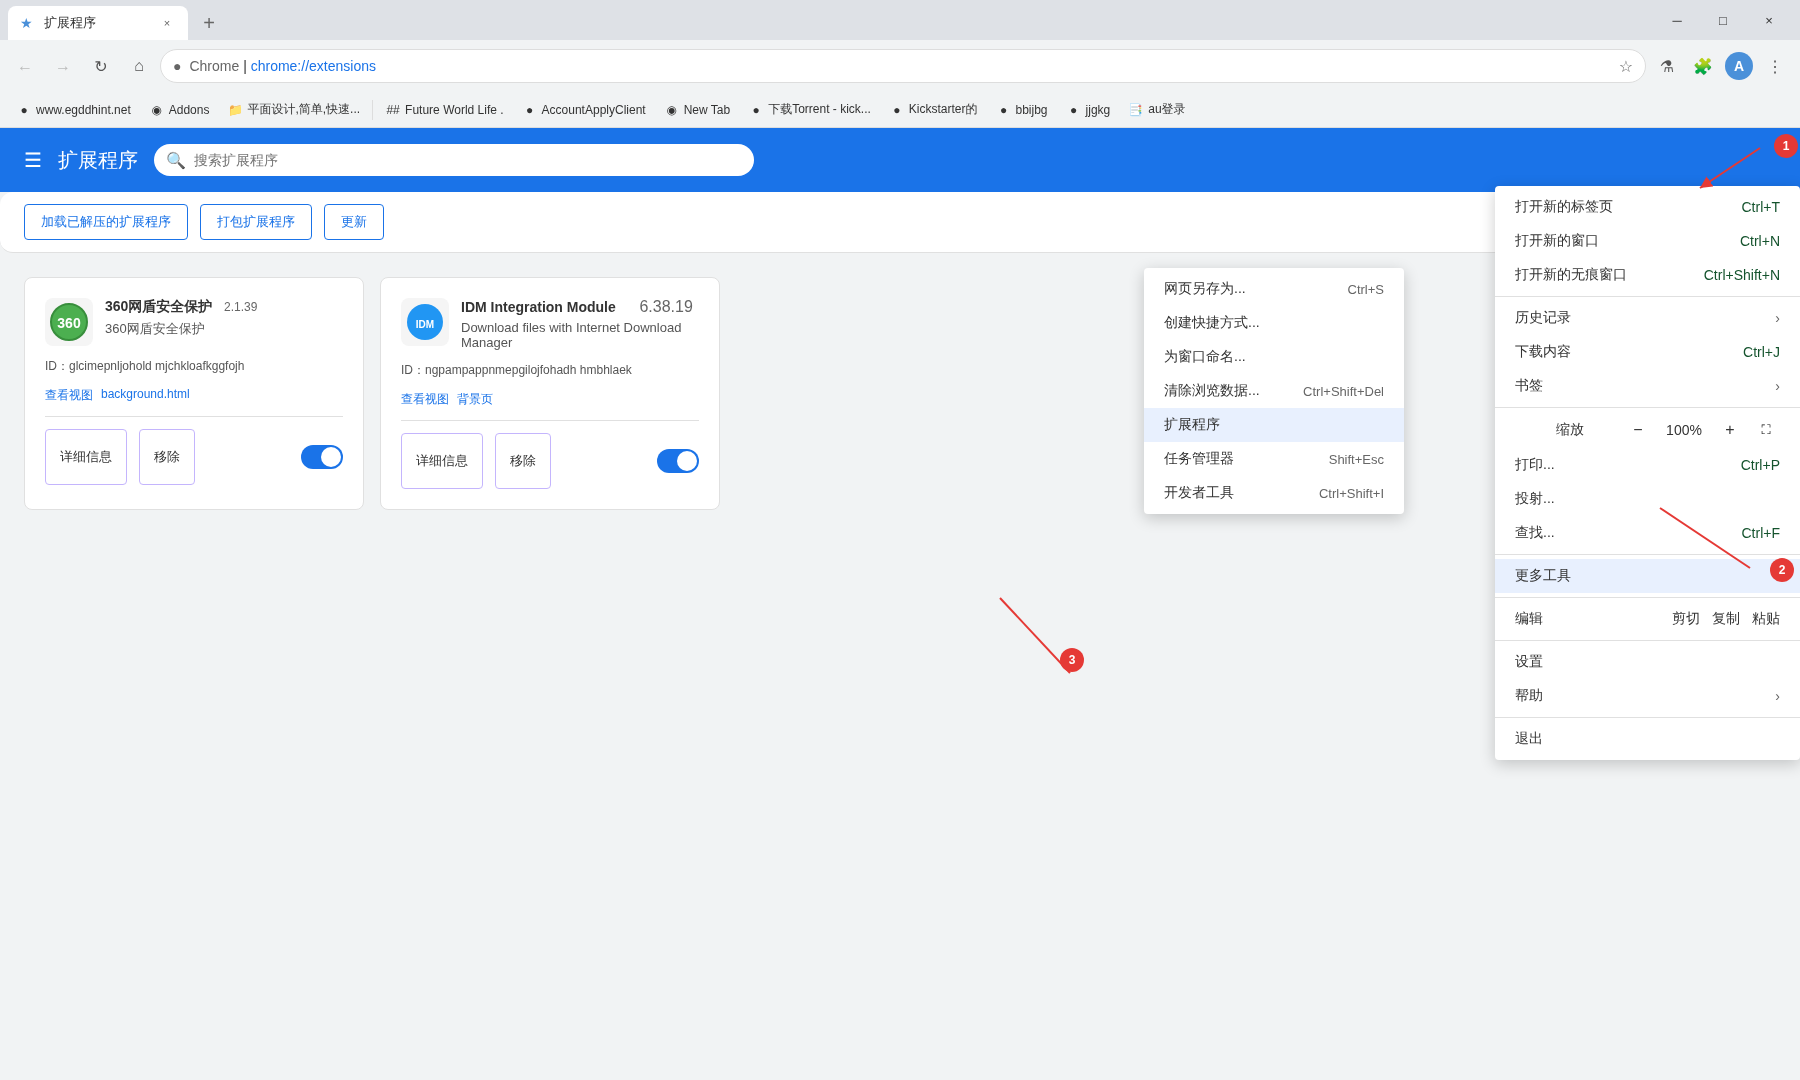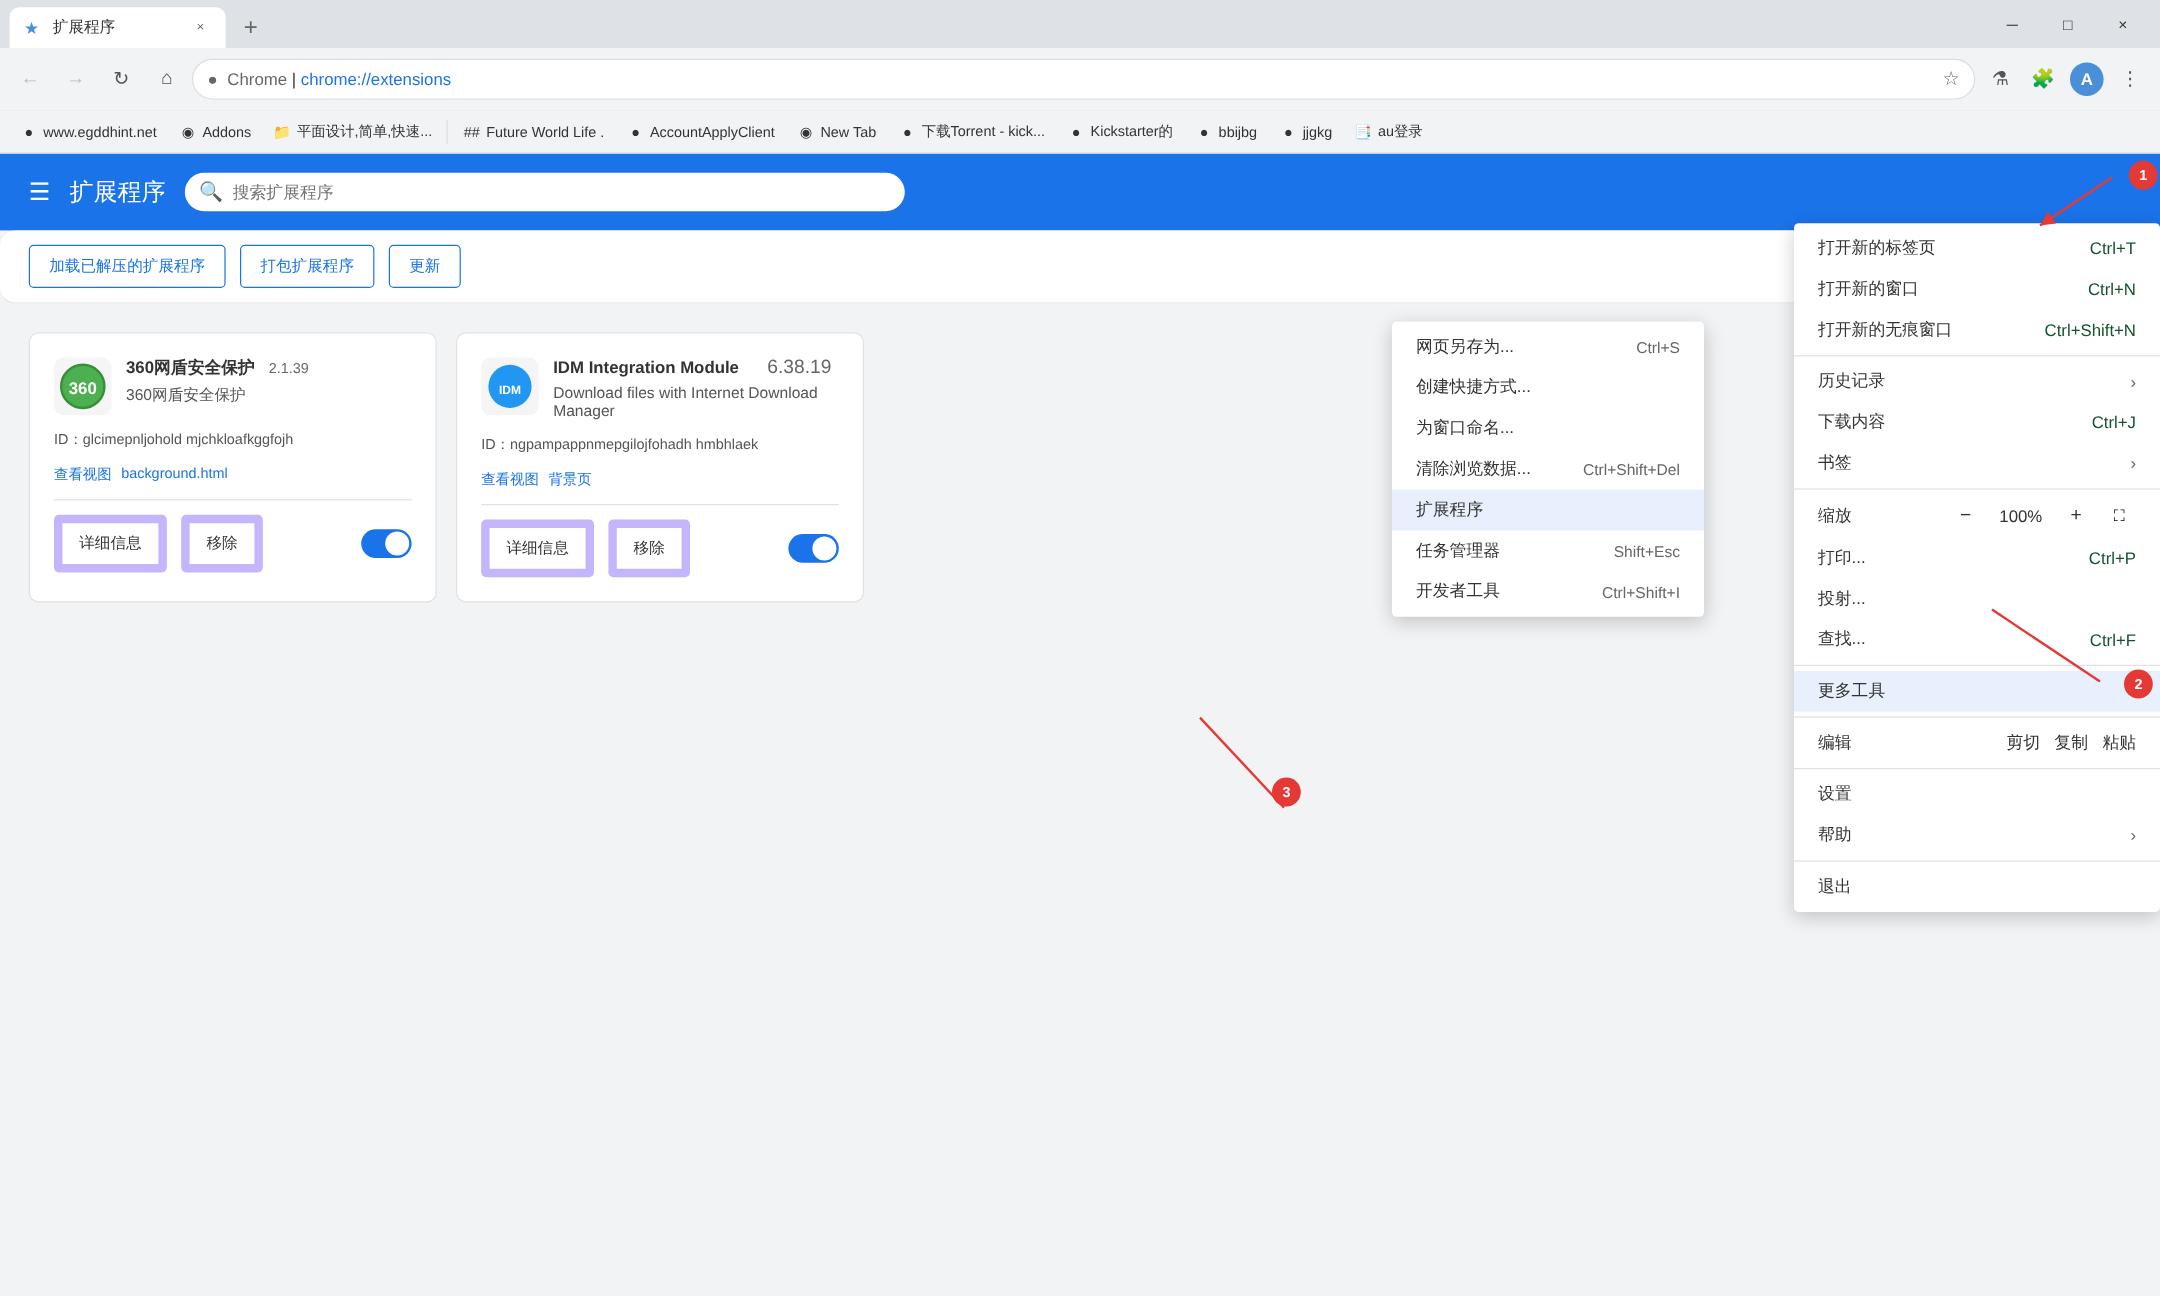--- a/index.html
+++ b/index.html
@@ -55,34 +55,34 @@
     .ext-toolbar { padding: 12px 24px; display: flex; align-items: center; gap: 12px; background: #fff; border-bottom: 1px solid #e0e0e0; border-radius: 13px; }
     .ext-btn { padding: 8px 16px; border: 1px solid #1a73e8; color: #1a73e8; background: #fff; border-radius: 4px; cursor: pointer; font-size: 13px; font-family: 'Microsoft YaHei', Arial, sans-serif; }
 
     .ext-grid { padding: 24px; display: flex; flex-wrap: wrap; gap: 16px; overflow-y: auto; }
     .ext-card { background: #fff; border-radius: 8px; border: 1px solid #e0e0e0; width: 340px; padding: 20px; display: flex; flex-direction: column; gap: 12px; }
     .ext-card-header { display: flex; align-items: flex-start; gap: 12px; }
     .ext-icon { width: 48px; height: 48px; border-radius: 8px; display: flex; align-items: center; justify-content: center; font-size: 28px; }
     .ext-card-info { flex: 1; }
     .ext-card-links { display: flex; gap: 8px; font-size: 12px; }
     .ext-card-actions { display: flex; align-items: center; gap: 12px; border-top: 1px solid #e0e0e0; padding-top: 12px; }
-    .ext-action-btn { padding: 8px 14px; border: 7px solid #c4b5fd; border-radius: 4px; cursor: pointer; background: #fff; font-size: 13px; font-family: 'Microsoft YaHei', Arial, sans-serif; color: #333; }
+    .ext-action-btn { padding: 18px 14px; border: 1px solid #c4b5fd; border-radius: 4px; cursor: pointer; background: #fff; font-size: 13px; font-family: 'Microsoft YaHei', Arial, sans-serif; color: #333; }
     .toggle { width: 42px; height: 24px; border-radius: 12px; background: #1a73e8; margin-left: auto; cursor: pointer; position: relative; }
     .toggle::after { content: ''; position: absolute; right: 2px; top: 2px; width: 20px; height: 20px; border-radius: 50%; background: #fff; transition: right 0.2s; }
     
     
     .more-tools-menu { position: absolute; top: 58px; right: 0; width: 305px; background: #fff; border-radius: 4px; box-shadow: 0 4px 16px rgba(0,0,0,0.2); z-index: 200; padding: 4px 0; }
     .menu-item { display: flex; align-items: center; padding: 8px 20px; cursor: pointer; color: #333; font-size: 14px; position: relative; }
     .menu-item.highlighted { background: #e8f0fe; }
     .menu-item .shortcut { margin-left: auto; color: #14532d; font-size: 14px; }
     .menu-item .arrow { margin-left: auto; color: #666; }
     .menu-sep { height: 1px; background: #e0e0e0; margin: 4px 0; }
     
     
-    .zoom-row { display: flex; align-items: center; padding: 4px 20px; gap: 8px; }
+    .zoom-row { display: flex; align-items: center; padding: 4px 20px; gap: 8px; margin-left: 41px; }
     .zoom-label { flex: 1; font-size: 14px; color: #333; }
     .zoom-controls { display: flex; align-items: center; gap: 8px; }
     .zoom-btn { width: 28px; height: 28px; display: flex; align-items: center; justify-content: center; cursor: pointer; font-size: 16px; color: #333; border-radius: 50%; }
     .zoom-value { font-size: 14px; color: #333; min-width: 48px; text-align: center; }
     .zoom-expand { width: 28px; height: 28px; display: flex; align-items: center; justify-content: center; cursor: pointer; }
 
     
     .more-tools-submenu { position: absolute; top: 58px; right: 380px; width: 260px; background: #fff; border-radius: 4px; box-shadow: 0 4px 16px rgba(0,0,0,0.2); z-index: 300; padding: 4px 0; }
     .submenu-item { display: flex; align-items: center; padding: 8px 20px; cursor: pointer; color: #333; font-size: 14px; }
     .submenu-item.highlighted { background: #e8f0fe; color: #333; font-weight: 500; }
@@ -261,21 +261,21 @@
           </div>
           <div class="ext-card-actions">
             <button class="ext-action-btn">详细信息</button>
             <button class="ext-action-btn">移除</button>
             <div class="toggle"></div>
           </div>
         </div>
       </div>
     </div>
 
-    <div class="more-tools-submenu" style="position:absolute;top:140px;right:380px;">
+    <div class="more-tools-submenu" style="position:absolute;top:140px;right:396px;">
       <div class="submenu-item">
         <span>网页另存为...</span>
         <span class="shortcut">Ctrl+S</span>
       </div>
       <div class="submenu-item disabled">
         <span>创建快捷方式...</span>
       </div>
       <div class="submenu-item">
         <span>为窗口命名...</span>
       </div>

